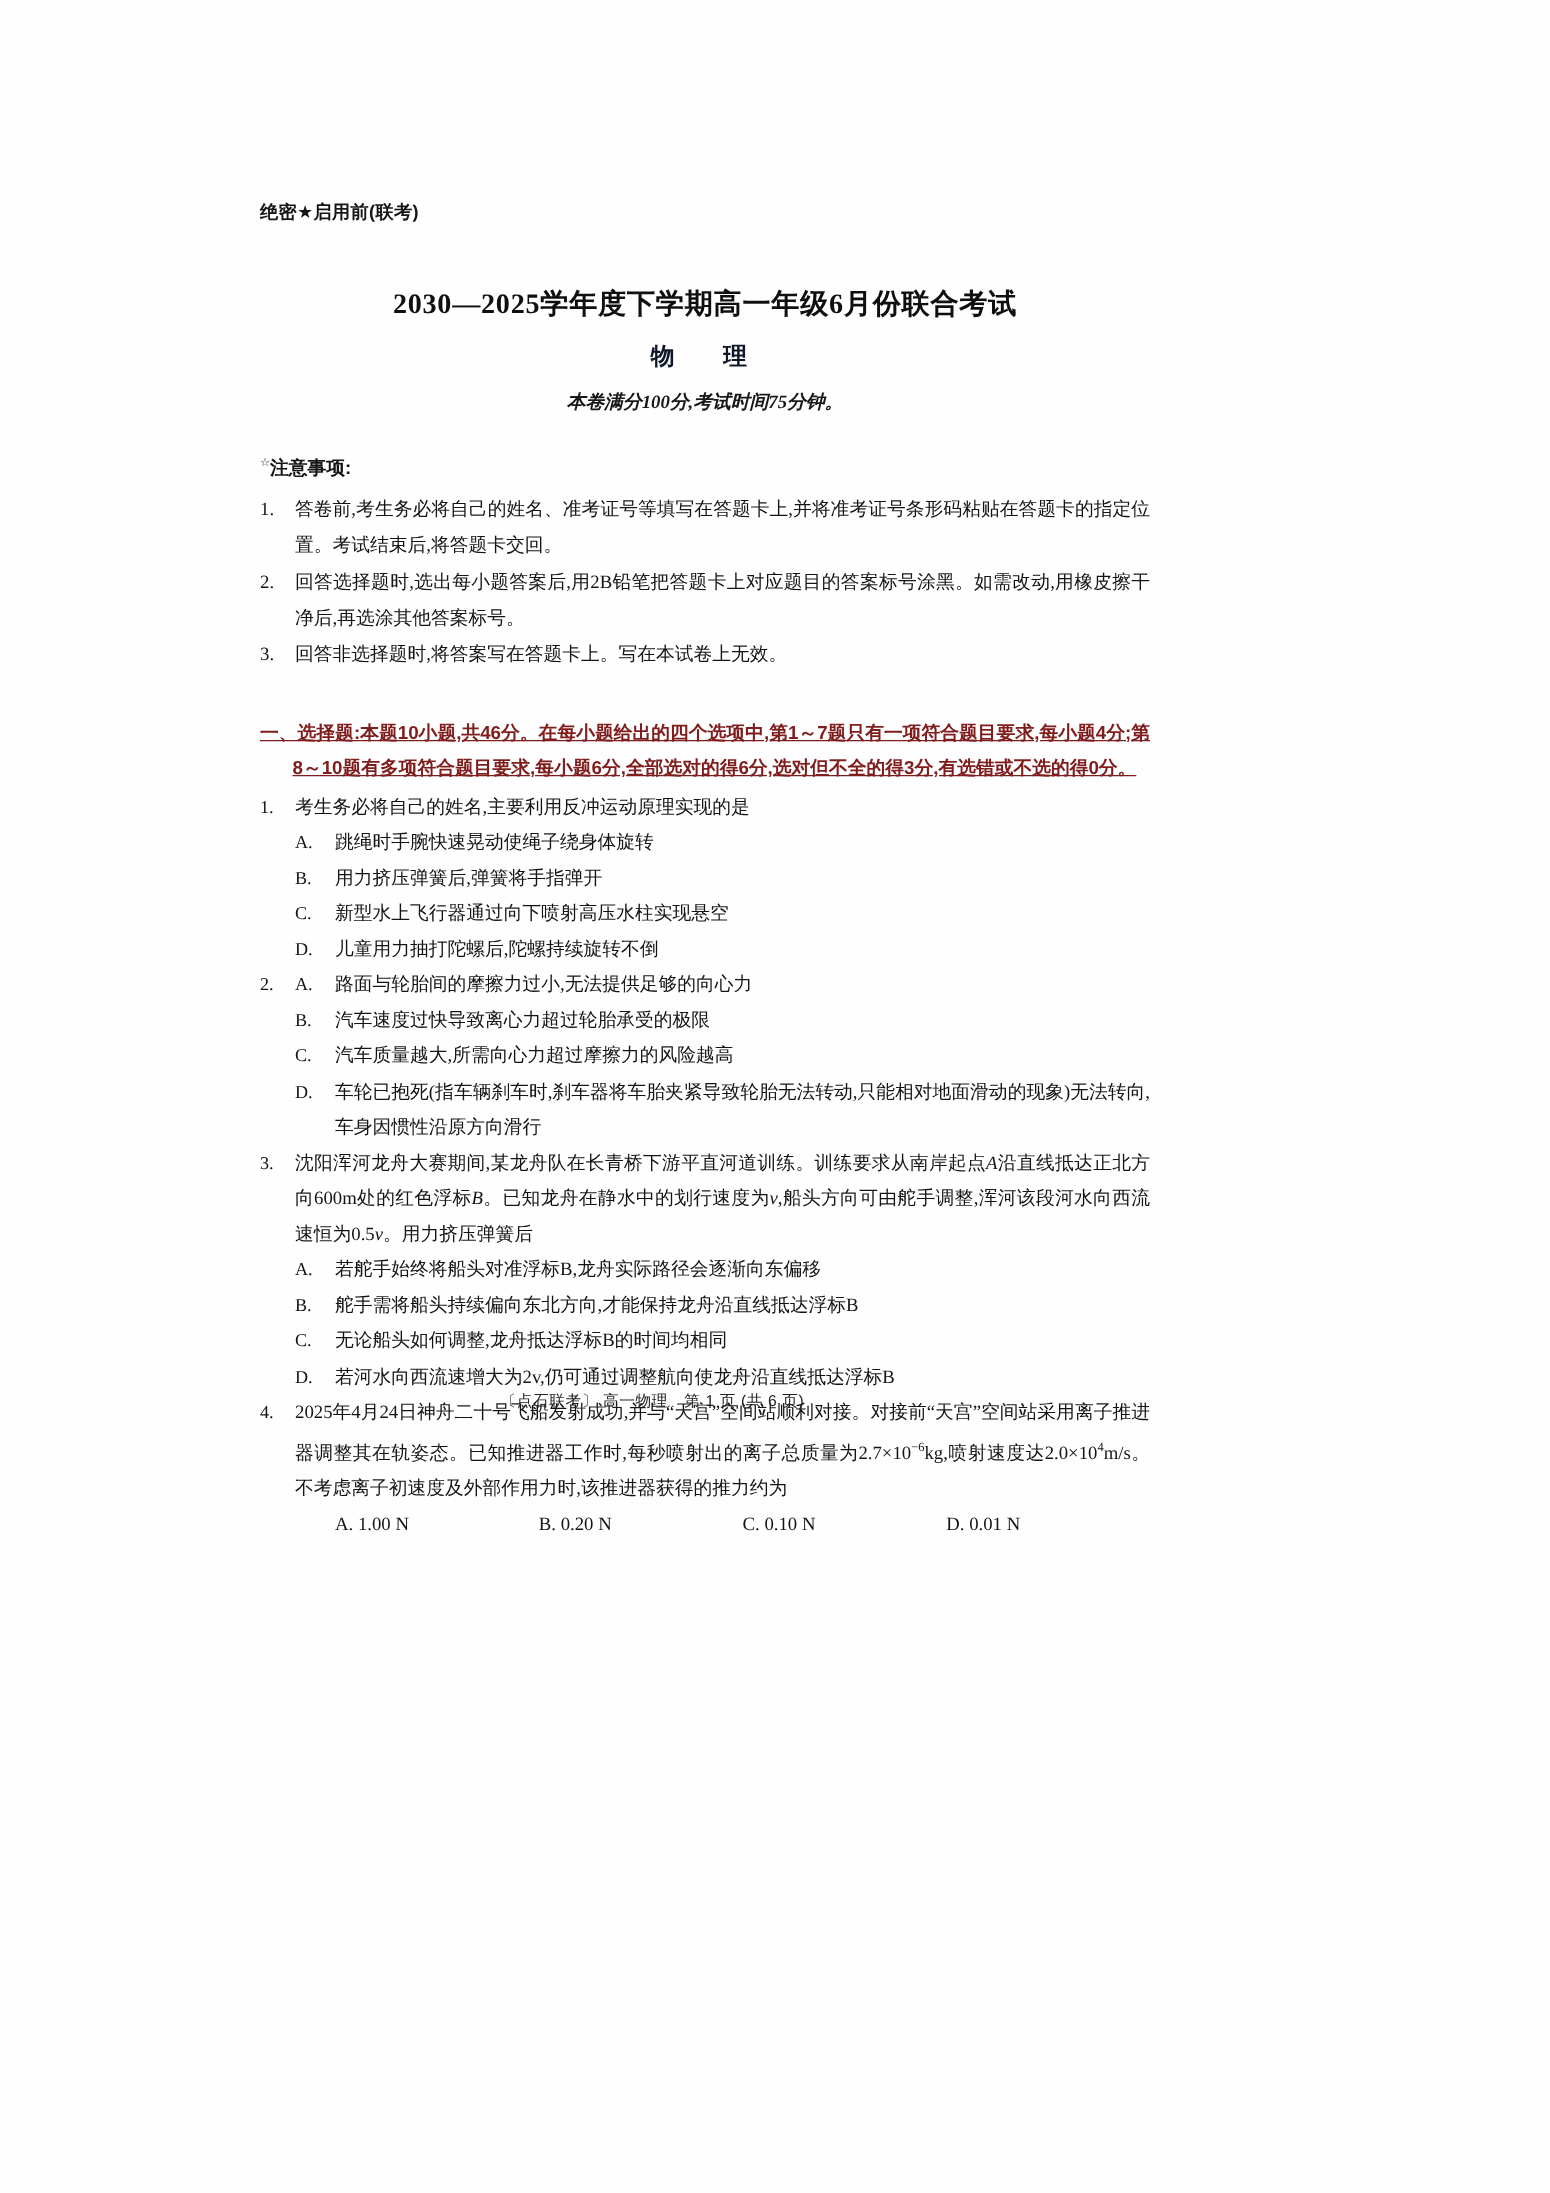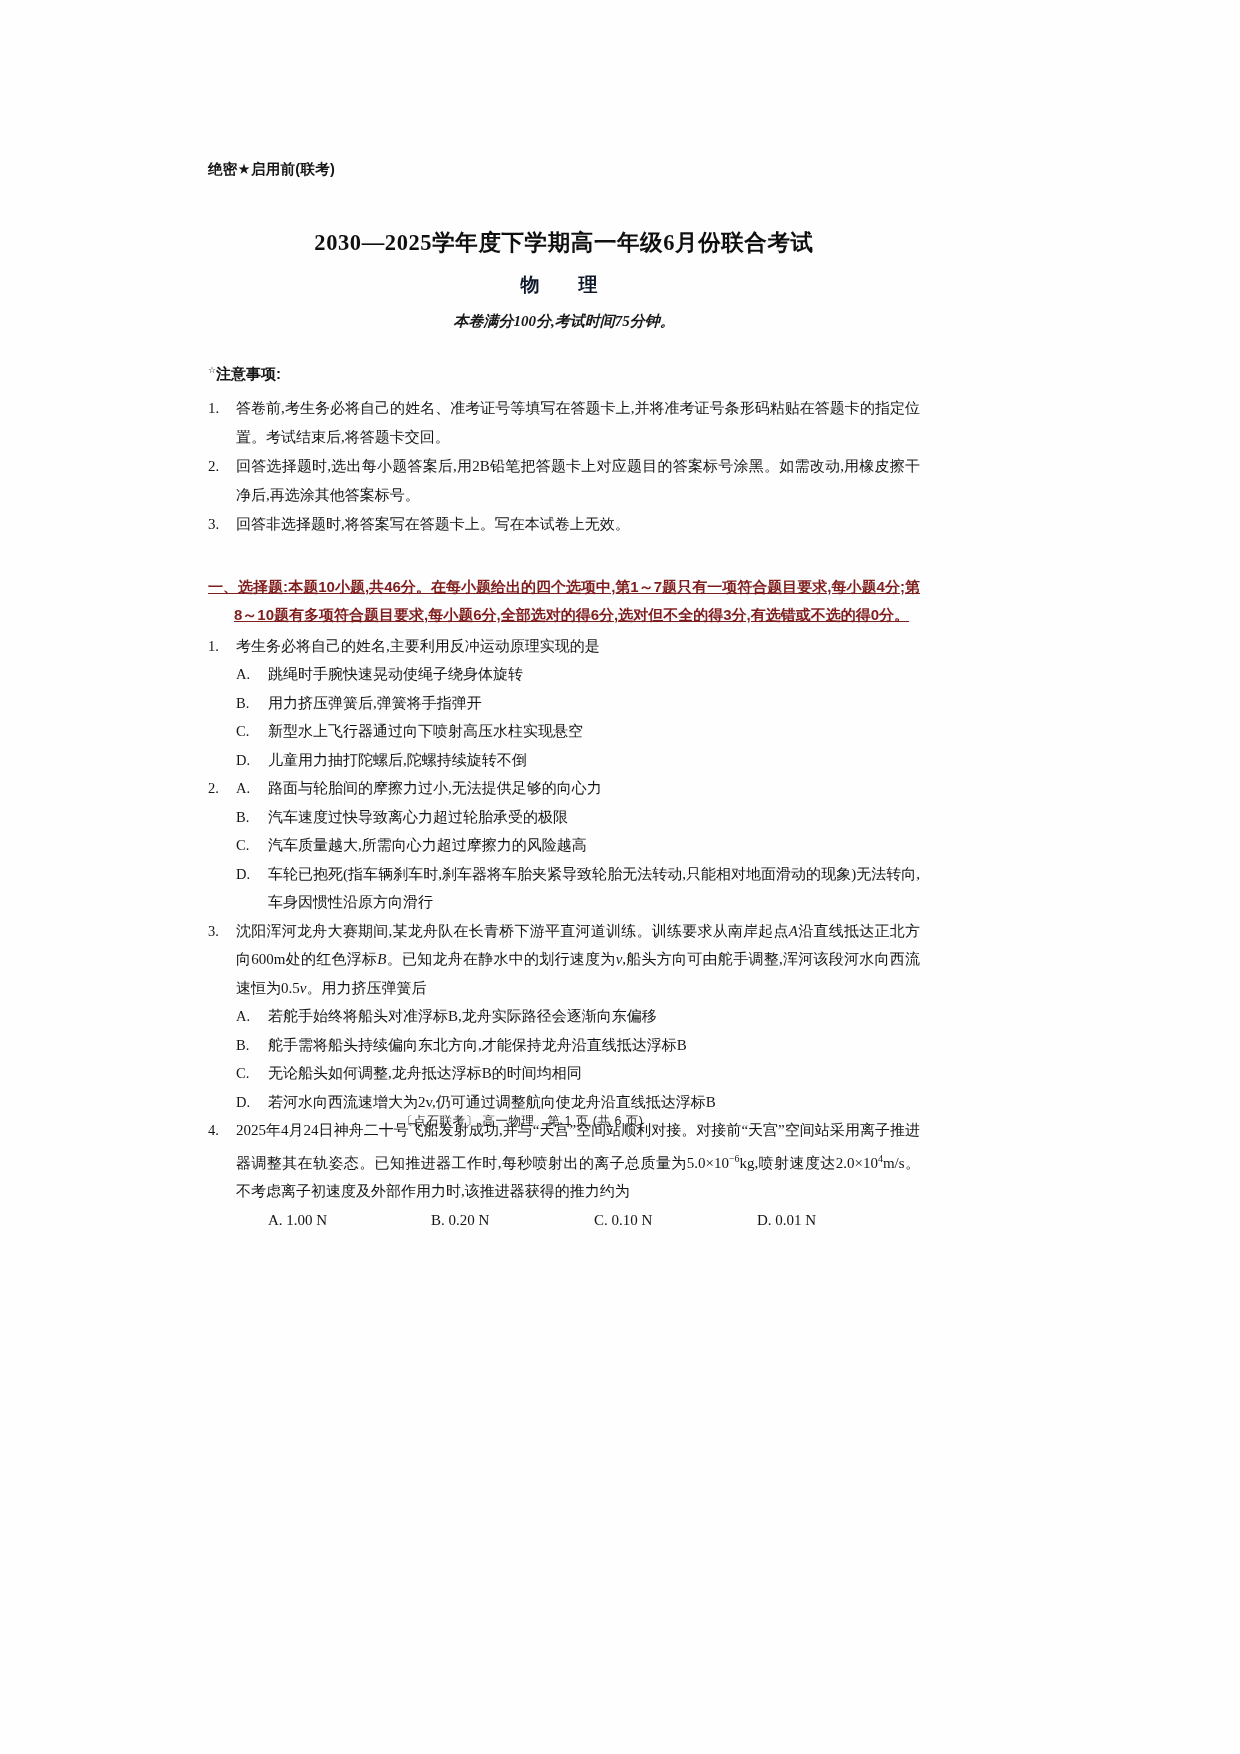--- a/index.html
+++ b/index.html
@@ -238,21 +238,21 @@
       <ul class="opts">
         <li><span class="lbl">A.</span><span>若舵手始终将船头对准浮标B,龙舟实际路径会逐渐向东偏移</span></li>
         <li><span class="lbl">B.</span><span>舵手需将船头持续偏向东北方向,才能保持龙舟沿直线抵达浮标B</span></li>
         <li><span class="lbl">C.</span><span>无论船头如何调整,龙舟抵达浮标B的时间均相同</span></li>
         <li><span class="lbl">D.</span><span>若河水向西流速增大为2v,仍可通过调整航向使龙舟沿直线抵达浮标B</span></li>
       </ul>
     </div>
 
     <div class="q">
       <span class="qnum">4.</span>
-      <span class="stem"><span class="num-lat">2025</span><span>年4月24日神舟二十号飞船发射成功,并与“天宫”空间站顺利对接。对接前“天宫”空间站采用离子推进器调整其在轨姿态。已知推进器工作时,每秒喷射出的离子总质量为</span><span class="num-lat">5.0×10</span><sup class="sup">−6</sup><span>kg,喷射速度达</span><span class="num-lat">2.0×10</span><sup class="sup">4</sup><span>m/s。不考虑离子初速度及外部作用力时,该推进器获得的推力约为</span></span>
+      <span class="stem"><span class="num-lat">2025</span><span>年4月24日神舟二十号飞船发射成功,并与“天宫”空间站顺利对接。对接前“天宫”空间站采用离子推进器调整其在轨姿态。已知推进器工作时,每秒喷射出的离子总质量为</span><span class="num-lat">2.7×10</span><sup class="sup">−6</sup><span>kg,喷射速度达</span><span class="num-lat">2.0×10</span><sup class="sup">4</sup><span>m/s。不考虑离子初速度及外部作用力时,该推进器获得的推力约为</span></span>
       <div class="opts-row">
         <span class="cell"><span>A.</span>&nbsp;<span>1.00 N</span></span>
         <span class="cell"><span>B.</span>&nbsp;<span>0.20 N</span></span>
         <span class="cell"><span>C.</span>&nbsp;<span>0.10 N</span></span>
         <span class="cell"><span>D.</span>&nbsp;<span>0.01 N</span></span>
       </div>
     </div>
 
   </div>
 

